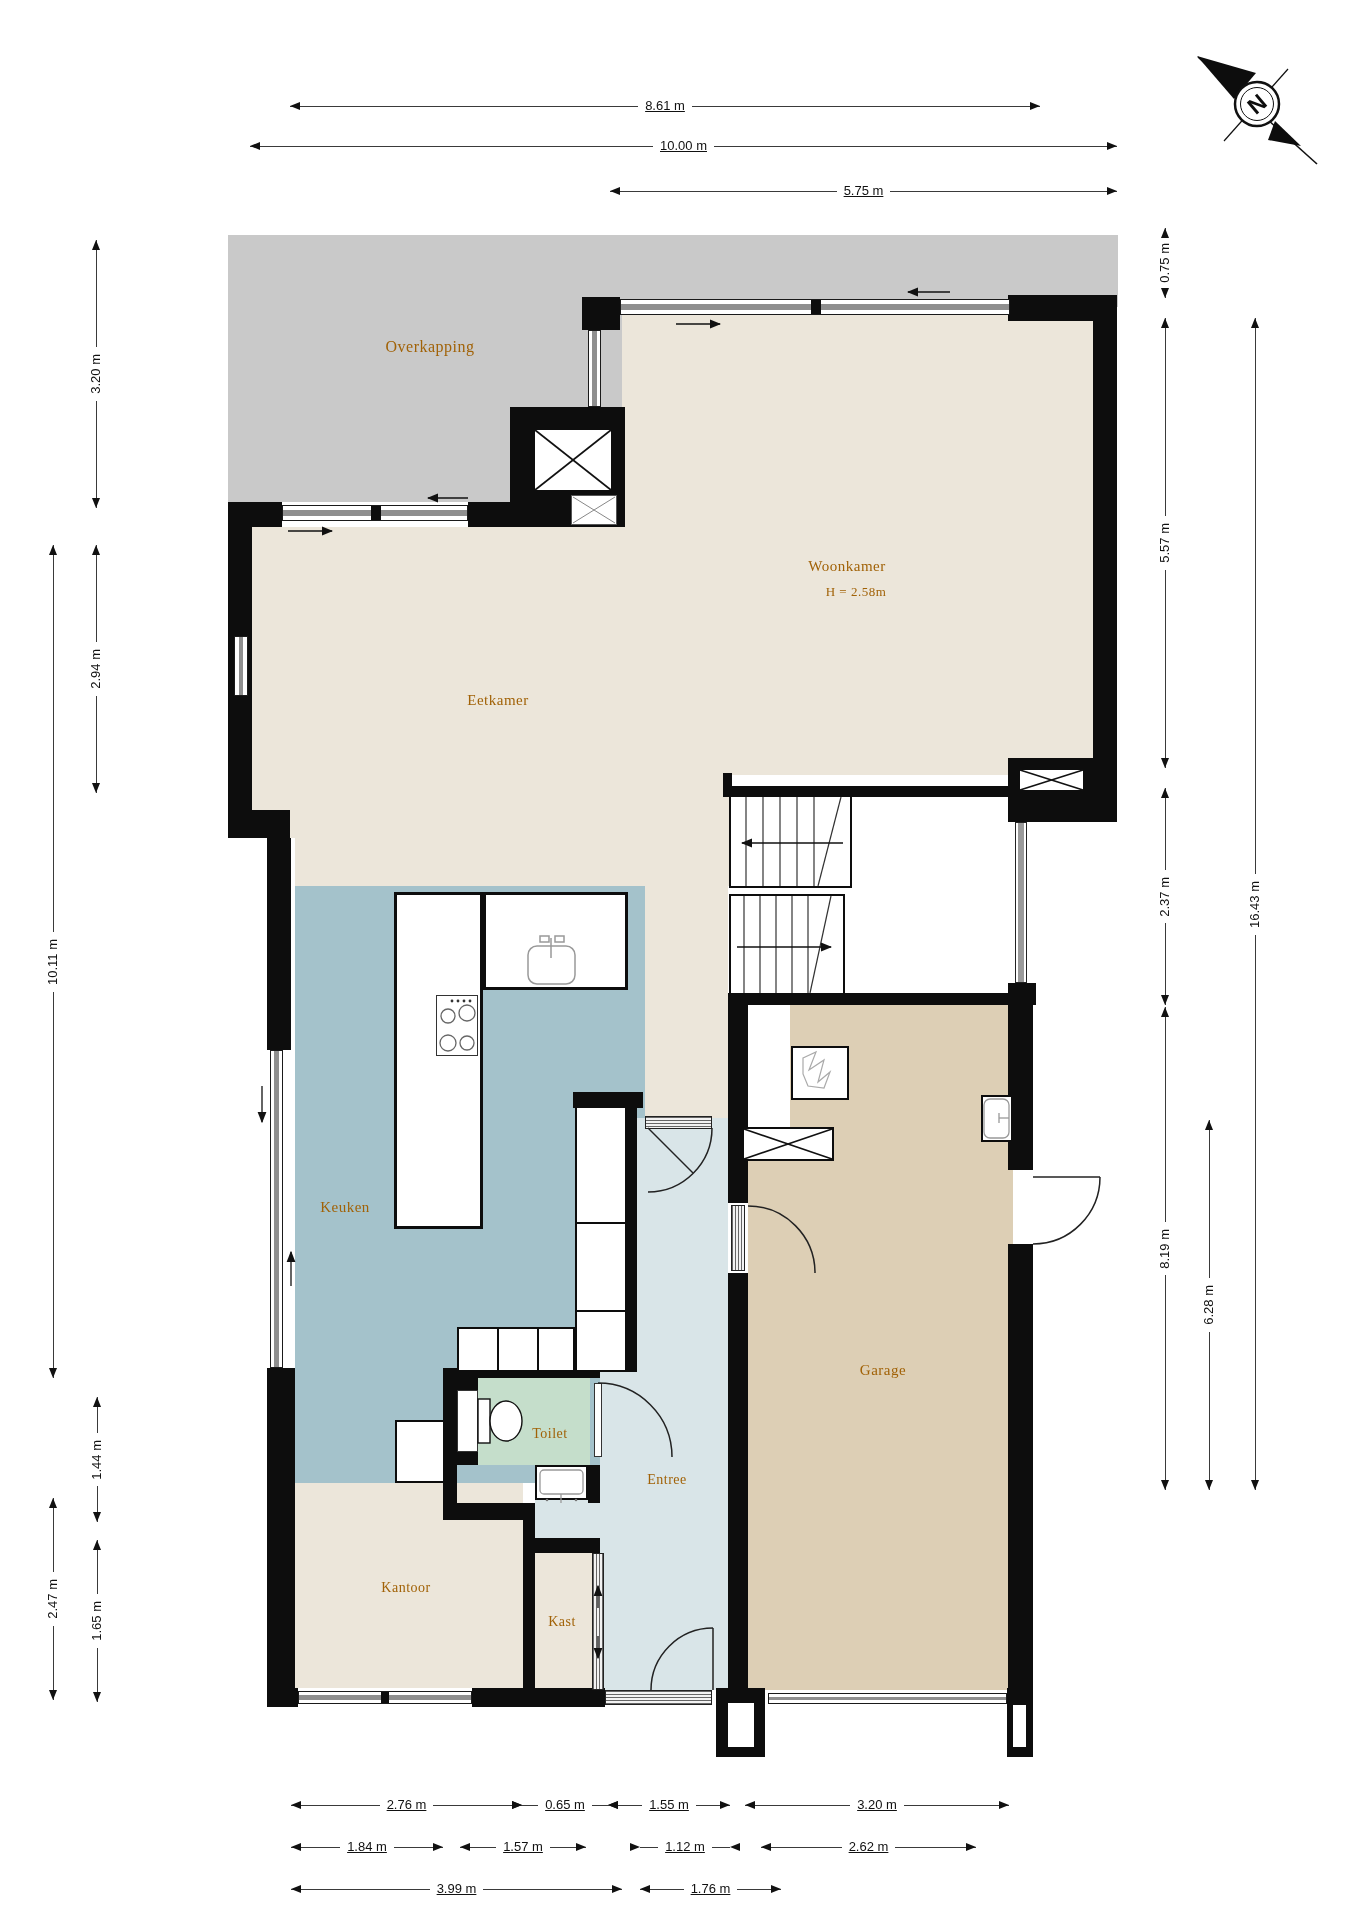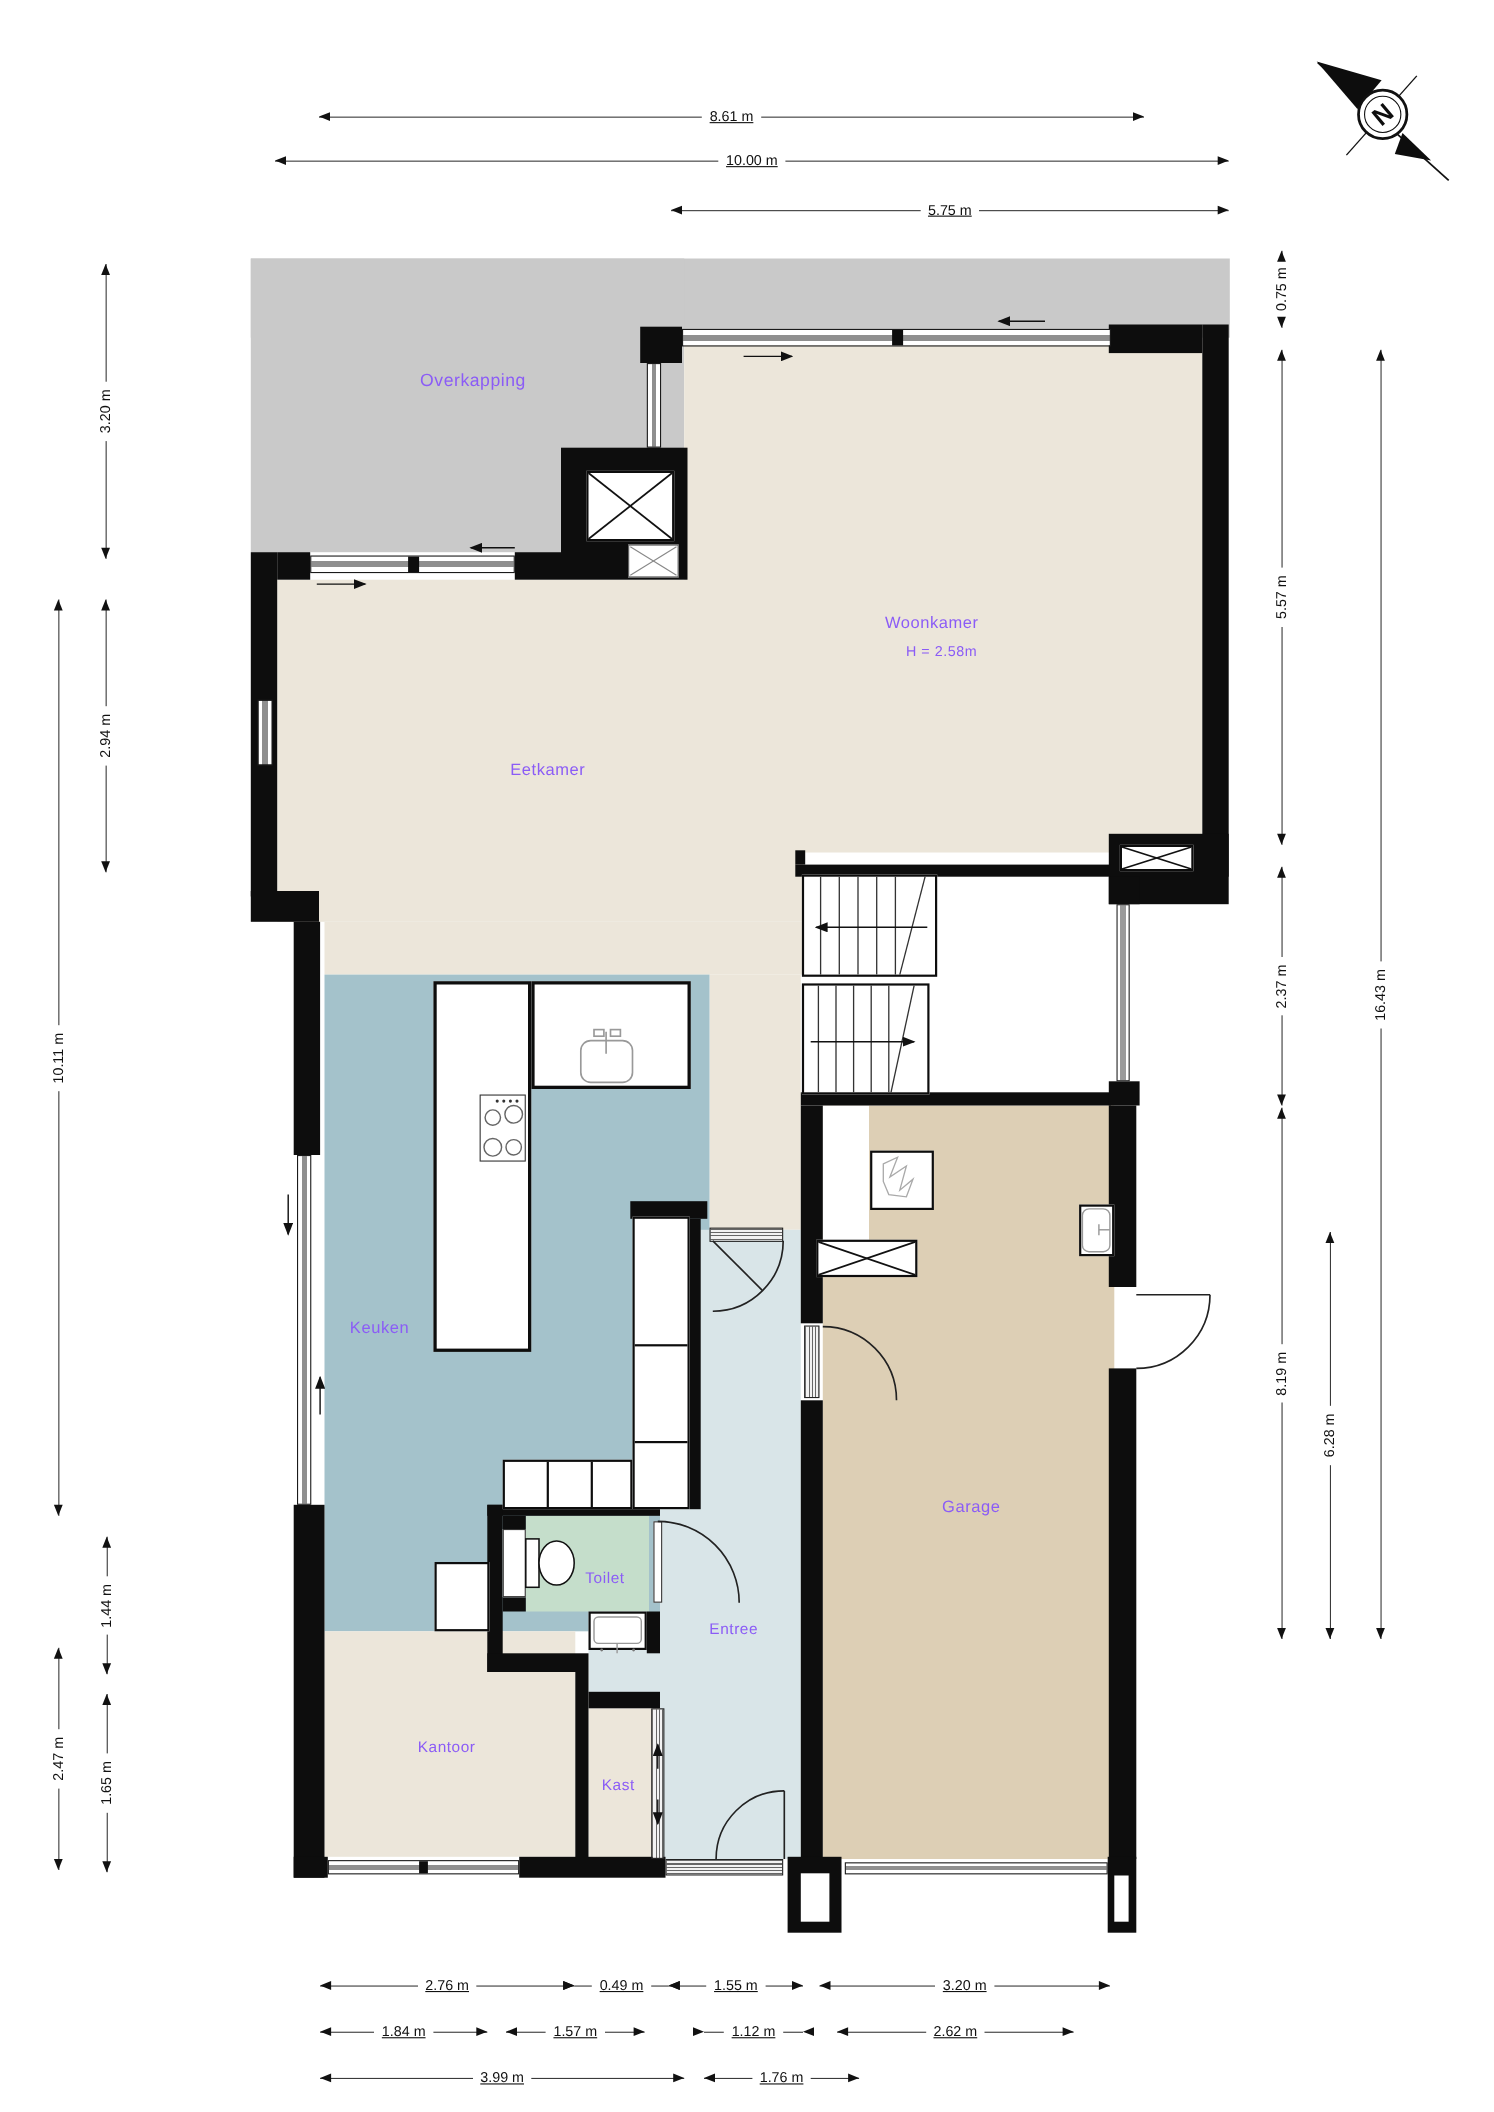--- a/index.html
+++ b/index.html
@@ -22,21 +22,21 @@
   .mull { position:absolute; background:#0d0d0d; }
 
   .xbox { position:absolute; background:#fff; border:2px solid #0d0d0d; }
   .xbox-light { position:absolute; background:#fff; border:1px solid #555; }
   .fixture { position:absolute; background:#fff; border:2px solid #0d0d0d; }
   .fixture-thin { position:absolute; background:#fff; border:1px solid #333; }
   .cell-h { position:absolute; left:0; right:0; height:2px; background:#0d0d0d; }
   .cell-v { position:absolute; top:0; bottom:0; width:2px; background:#0d0d0d; }
 
   .roomlbl { position:absolute; transform:translate(-50%,-50%); font-size:15px;
-             letter-spacing:0.5px; white-space:nowrap; color:#8b5cf6; }
+             letter-spacing:0.5px; white-space:nowrap; color:#a16207;font-family:Liberation Serif, serif; }
   .sublbl  { font-size:13px; }
 
   .title-wrap { position:absolute; left:0; top:10px; width:1358px; text-align:center;
                 font-size:13.5px; line-height:18px; color:#111; }
 
   .hdim { position:absolute; display:flex; align-items:center; height:14px; color:#111; }
   .hdim .ln { flex:1; height:1px; background:#3a3a3a; }
   .hdim .dl { font-size:13px; padding:0 7px; white-space:nowrap; line-height:14px;text-decoration:underline; }
   .hdim::before,.hdim::after { content:""; position:absolute; top:3px; width:0; height:0;
         border-top:4px solid transparent; border-bottom:4px solid transparent; }
@@ -359,21 +359,21 @@
       <i class="ln"></i>
   </div>
 
   <div class="hdim" style="left:291px;top:1798px;width:231px">
     <i class="ln"></i>
       <span class="dl">2.76 m</span>
       <i class="ln"></i>
   </div>
   <div class="hdim inward" style="left:522px;top:1798px;width:86px">
     <i class="ln"></i>
-      <span class="dl">0.49 m</span>
+      <span class="dl">0.65 m</span>
       <i class="ln"></i>
   </div>
   <div class="hdim" style="left:608px;top:1798px;width:122px">
     <i class="ln"></i>
       <span class="dl">1.55 m</span>
       <i class="ln"></i>
   </div>
   <div class="hdim" style="left:745px;top:1798px;width:264px">
     <i class="ln"></i>
       <span class="dl">3.20 m</span>

